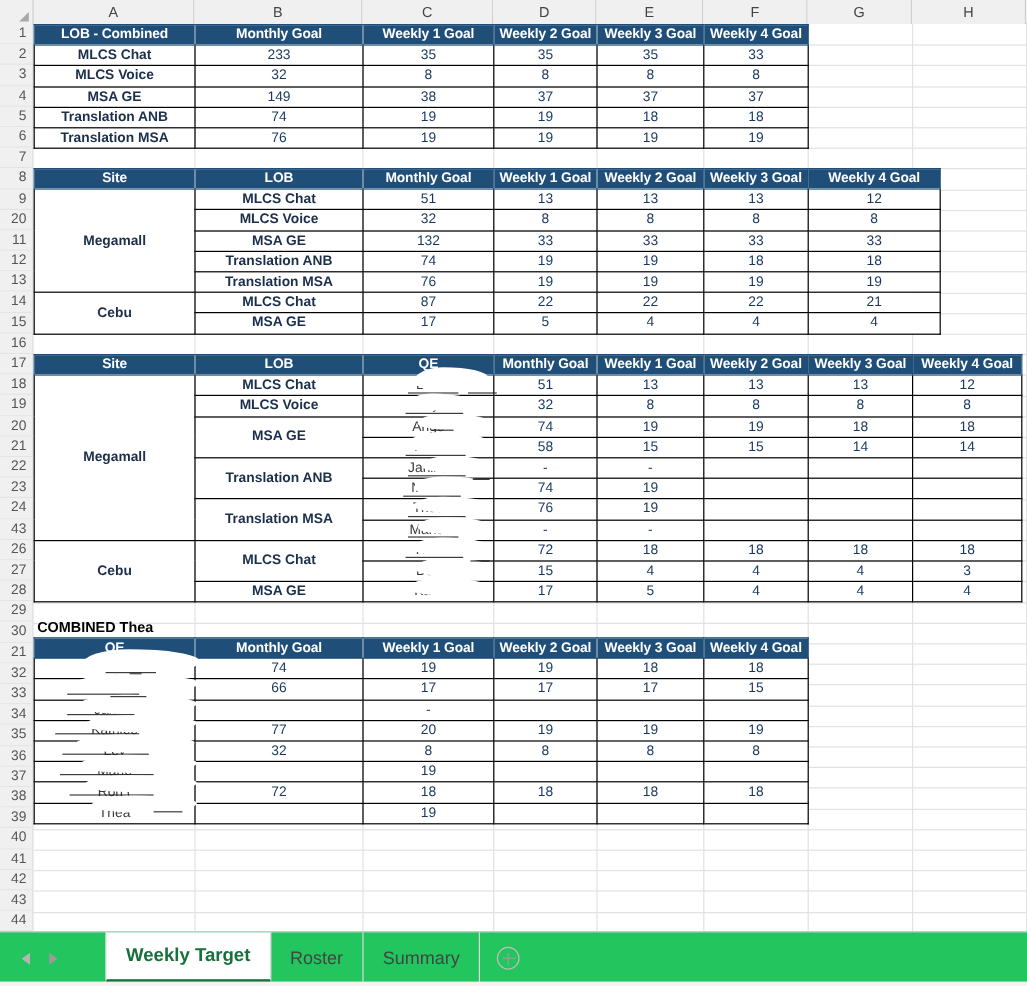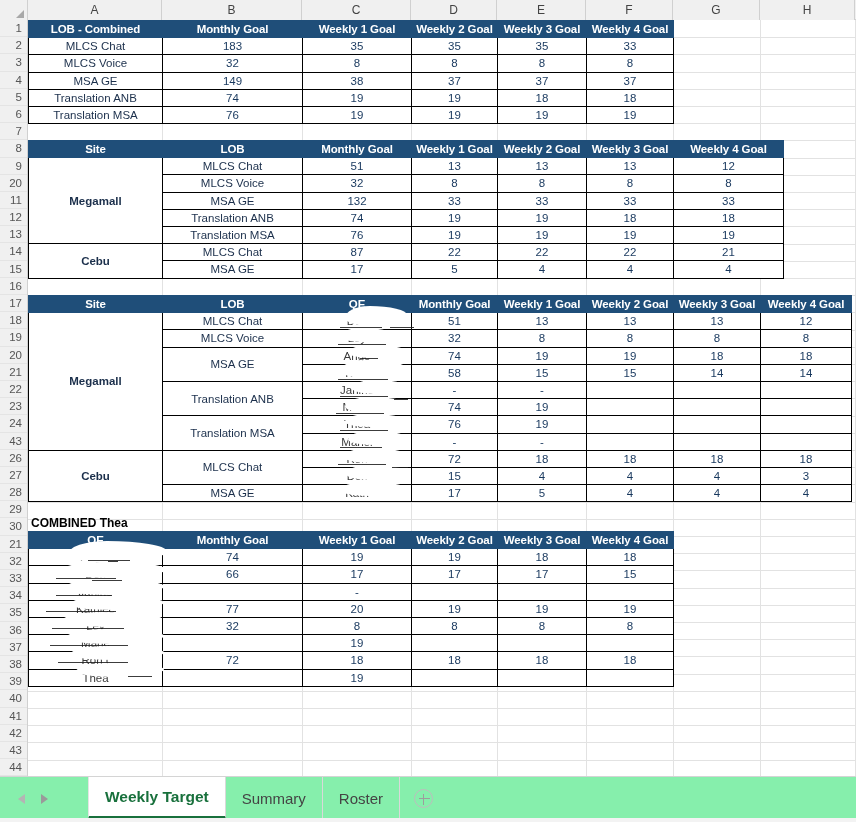--- a/index.html
+++ b/index.html
@@ -79,21 +79,21 @@
     background: #fff;
   }
   .xtable th {
     background: #1f4e79;
     color: #ffffff;
     font-weight: bold;
     font-size: 11.5px;
     border: 1px solid #1f4e79;
     letter-spacing: -0.1px;
   }
-  .xtable td.lbl { font-weight: normal; color: #1b2f4b; margin-left: 16px; }
+  .xtable td.lbl { font-weight: bold; color: #1b2f4b; margin-left: 16px; }
   .xtable td.num { font-weight: normal; color: #17375d; }
   .xtable td.site { font-weight: bold; color: #1b2f4b; }
   .xtable td.qe   { font-weight: normal; color: #3a3a3a; text-align: center; }
 
   
   .caption {
     position: absolute;
     font-size: 12px; font-weight: bold; color: #000;
     line-height: 17.2px; height: 17.2px;
     white-space: nowrap;
@@ -106,21 +106,21 @@
   }
   .redact-line {
     position: absolute;
     height: 1px; background: #1a1a1a; opacity: .85;
     pointer-events: none;
   }
 
   
   .tabbar {
     position: absolute; left: 0; top: 776px; width: 856px; height: 46px;
-    background: #86efac; border-top: 1px solid #d4d4d4;
+    background: #22c55e; border-top: 1px solid #d4d4d4;
   }
   .nav-arrows {
     position: absolute; left: 18px; top: 11px; width: 56px; height: 22px;
     display: flex; align-items: center; gap: 16px;
   }
   .arrow { width: 0; height: 0; }
   .arrow.left  { border-right: 7px solid #b4b4b4; border-top: 5px solid transparent; border-bottom: 5px solid transparent; }
   .arrow.right { border-left: 7px solid #9a9a9a;  border-top: 5px solid transparent; border-bottom: 5px solid transparent; }
 
   .tabs { position: absolute; left: 88px; top: 0; height: 42px; display: flex; align-items: stretch; }
@@ -291,21 +291,21 @@
         <th>Monthly Goal</th>
         <th>Weekly 1 Goal</th>
         <th>Weekly 2 Goal</th>
         <th>Weekly 3 Goal</th>
         <th>Weekly 4 Goal</th>
       </tr>
     </thead>
     <tbody id="t1body">
         <tr>
           <td class="lbl">MLCS Chat</td>
-          <td class="num">183</td>
+          <td class="num">233</td>
           <td class="num">35</td>
           <td class="num">35</td>
           <td class="num">35</td>
           <td class="num">33</td>
         </tr>
         <tr>
           <td class="lbl">MLCS Voice</td>
           <td class="num">32</td>
           <td class="num">8</td>
           <td class="num">8</td>
@@ -682,22 +682,22 @@
     <div class="redact-line" style="left:128px; top:676px; width:24px;"></div>
   </div>
 
   <div class="tabbar">
     <div class="nav-arrows">
       <div class="arrow left"></div>
       <div class="arrow right"></div>
     </div>
     <div class="tabs" id="tabs">
         <div class="tab active">Weekly Target</div>
+        <div class="tab">Roster</div>
         <div class="tab">Summary</div>
-        <div class="tab">Roster</div>
         <div class="tab-add">
           <div class="plus-circle"></div>
         </div>
       </div>
     <div class="tabbar-bottom"></div>
   </div>
 
 </div>
 
 </body></html>

